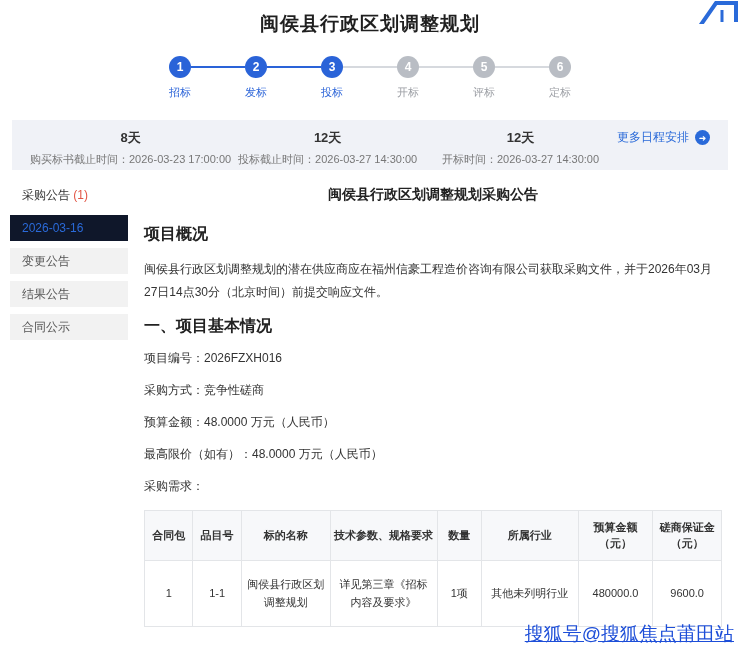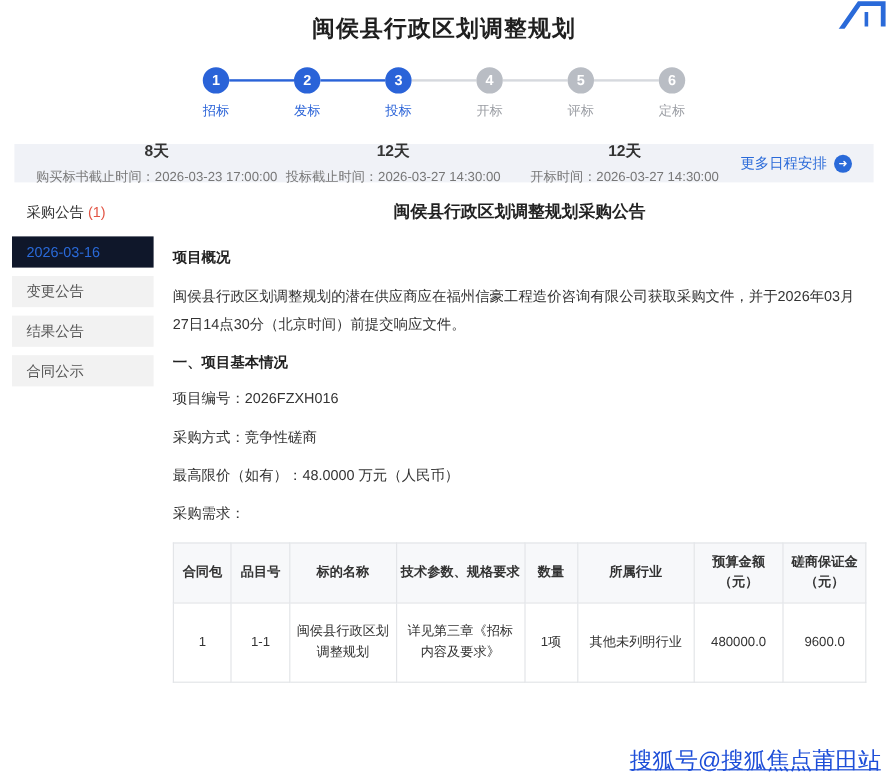--- a/index.html
+++ b/index.html
@@ -37,23 +37,23 @@
   .step.gray .step-label { color: #9a9da3; }
   .step::before { content: ''; position: absolute; top: 10px; left: -27px; width: 54px; height: 2px; }
   .step:first-child::before { display: none; }
   .step.line-blue::before { background: #2a63d8; }
   .step.line-gray::before { background: #d6d9de; }
   
   .timeline {
     margin: 4px 12px 0 12px;
     background: #f0f2f7;
     display: flex;
-    align-items: center;
+    align-items: flex-start;
     padding: 9px 18px;
-    height: 32px;
+    height: 50px;
   }
   .tl-item { flex: 1; display: flex; flex-direction: column; align-items: center; gap: 5px; }
   .tl-days { font-size: 13px; font-weight: bold; color: #333; }
   .tl-text { font-size: 11px; color: #777; white-space: nowrap; }
   .more-link {
     display: flex; align-items: center; gap: 6px;
     color: #2a6ad9; font-size: 12px; cursor: pointer; white-space: nowrap;
   }
   .arrow-badge {
     width: 15px; height: 15px; border-radius: 50%;
@@ -67,21 +67,21 @@
     height: 26px; line-height: 26px; padding-left: 12px;
     font-size: 12px; background: #f2f2f2; color: #555; cursor: pointer;
     white-space: nowrap;
   }
   .side-item.head { background: #ffffff; color: #333; }
   .side-item.head .count { color: #e25545; }
   .side-item.selected { background: #0f172a; color: #2a6ad9; }
   
   .main { flex: 1; margin: 0 18px 0 16px; min-width: 0; }
   .main-title { text-align: center; font-size: 14px; font-weight: bold; margin: 4px 0 20px; color: #222; }
-  .sec-heading { font-size: 12px; font-weight: bold; margin: 0 0 13px; color: #222; }
+  .sec-heading { font-size: 16px; font-weight: bold; margin: 0 0 13px; color: #222; }
   .para { font-size: 12px; line-height: 1.9; margin-bottom: 12px; color: #333; }
   .field { font-size: 12px; margin-bottom: 15px; color: #333; }
   table { border-collapse: collapse; width: 100%; margin: 2px 0 12px; table-layout: fixed; }
   th, td {
     border: 1px solid #e3e5e8; font-size: 11px; text-align: center;
     padding: 8px 3px; color: #333; word-break: break-all;
   }
   th { background: #f7f8fa; font-weight: bold; line-height: 1.5; }
   td { padding: 14px 5px; line-height: 1.7; }
   
@@ -162,20 +162,21 @@
   <div class="main">
     <div class="main-title">闽侯县行政区划调整规划采购公告</div>
 
     <div class="sec-heading">项目概况</div>
     <div class="para">闽侯县行政区划调整规划的潜在供应商应在福州信豪工程造价咨询有限公司获取采购文件，并于2026年03月27日14点30分（北京时间）前提交响应文件。</div>
 
     <div class="sec-heading">一、项目基本情况</div>
 
     <div class="field">项目编号：2026FZXH016</div>
     <div class="field">采购方式：竞争性磋商</div>
+    <div class="field">预算金额：48.0000 万元（人民币）</div>
     <div class="field">最高限价（如有）：48.0000 万元（人民币）</div>
     <div class="field">采购需求：</div>
 
     <table>
       <colgroup>
         <col style="width:48px">
           <col style="width:48px">
           <col style="width:88px">
           <col style="width:106px">
         <col style="width:44px">

